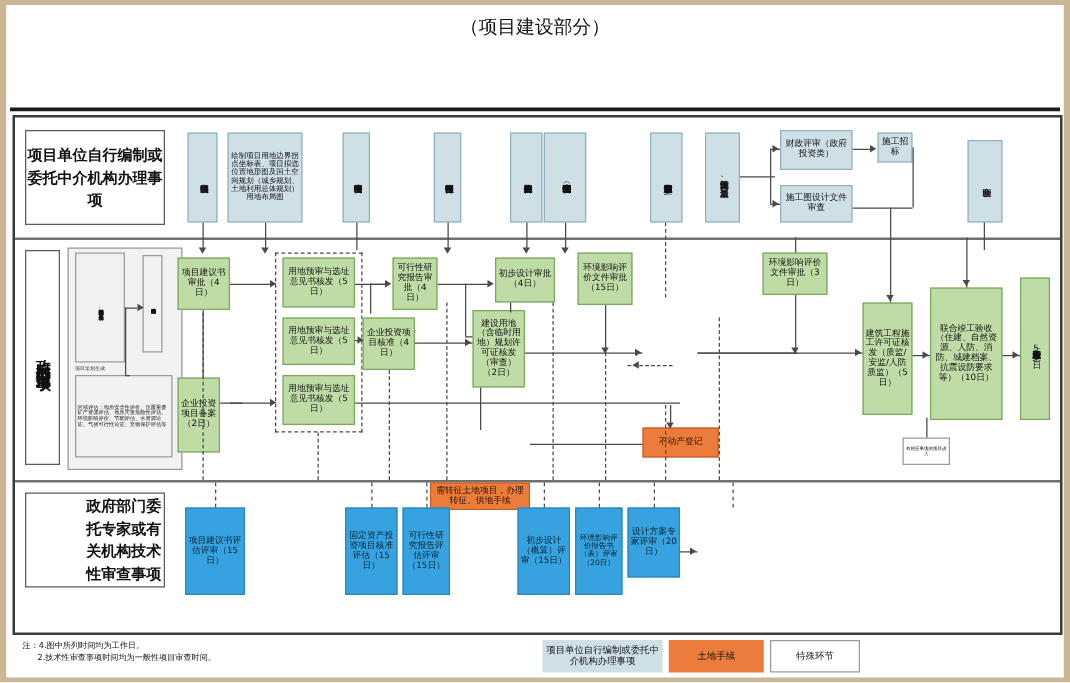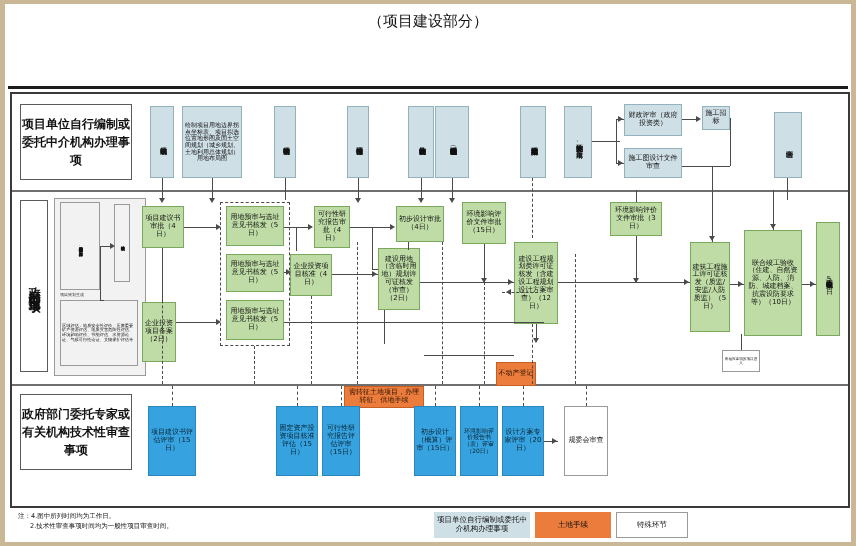--- a/index.html
+++ b/index.html
@@ -77,21 +77,21 @@
 
   <div class="frame">
 
     <div class="band-div" style="top:96px;"></div>
     <div class="band-div" style="top:290px;"></div>
 
     <div class="box plain rowlabel" style="left:8px;top:10px;width:112px;height:76px;">项目单位自行编制或委托中介机构办理事项</div>
 
     <div class="box plain rowlabel-v vert" style="left:8px;top:106px;width:28px;height:172px;">政府部门审批事项</div>
 
-    <div class="box plain rowlabel" style="left:8px;top:300px;width:112px;height:76px;">政府部门委托专家或有关机构技术性审查事项</div>
+    <div class="box plain rowlabel" style="left:8px;top:300px;width:112px;height:76px;padding-left:47px;">政府部门委托专家或有关机构技术性审查事项</div>
 
     <div class="greyline" style="position:absolute;left:42px;top:104px;width:90px;height:176px;"></div>
 
     <div class="box greyline vert tinybox" style="left:48px;top:108px;width:40px;height:88px;font-size:4.2px;">部门提出开展项目建设以及相关评估事项、具体内容和服务要求</div>
 
     <div class="box greyline vert tinybox" style="left:102px;top:110px;width:16px;height:78px;font-size:4.2px;">明确成熟建设条件</div>
 
     <div style="position:absolute;left:48px;top:198px;font-size:4px;color:#333;">项目策划生成</div>
 
     <div class="box greyline tinybox" style="left:48px;top:206px;width:78px;height:66px;font-size:4.2px;text-align:left;justify-content:flex-start;">区域评估：地质安全性评价、压覆重要矿产资源评估、地质灾害危险性评估、环境影响评价、节能评估、水资源论证、气候可行性论证、文物保护评估等</div>
@@ -164,33 +164,32 @@
     <div class="box green" style="left:302px;top:112px;width:36px;height:42px;">可行性研究报告审批（4日）</div>
 
     <div class="box green" style="left:278px;top:160px;width:42px;height:42px;">企业投资项目核准（4日）</div>
 
     <div class="box green" style="left:384px;top:112px;width:48px;height:36px;">初步设计审批（4日）</div>
 
     <div class="box green" style="left:366px;top:154px;width:42px;height:62px;">建设用地（含临时用地）规划许可证核发（审查）（2日）</div>
 
     <div class="box green" style="left:450px;top:108px;width:44px;height:42px;">环境影响评价文件审批（15日）</div>
 
-    <div class="box green" style="left:502px;top:148px;width:44px;height:82px;">建设工程规划类许可证核发（含建设工程规划设计方案审查）（12日）</div>
 
     <div class="box green" style="left:598px;top:108px;width:52px;height:34px;">环境影响评价文件审批（3日）</div>
 
     <div class="box green" style="left:678px;top:148px;width:40px;height:90px;">建筑工程施工许可证核发（质监/安监/人防质监）（5日）</div>
 
     <div class="box green" style="left:732px;top:136px;width:58px;height:106px;">联合竣工验收（住建、自然资源、人防、消防、城建档案、抗震设防要求等）（10日）</div>
 
     <div class="box green vert" style="left:804px;top:128px;width:24px;height:114px;">建设工程竣工验收备案（5日）</div>
 
     <div class="box orange" style="left:332px;top:250px;width:80px;height:22px;margin-top:42px;">需转征土地项目，办理转征、供地手续</div>
 
-    <div class="box orange" style="left:484px;top:248px;width:40px;height:24px;margin-top:20px;">不动产登记</div>
+    <div class="box orange" style="left:502px;top:248px;width:61px;height:24px;">不动产登记</div>
 
     <div class="box white tinybox" style="left:710px;top:256px;width:38px;height:22px;font-size:3.6px;">有相应事项的项目进入</div>
     <div class="ln lnv" style="left:729px;top:240px;height:16px;"></div>
 
     <div class="ln lnh" style="left:172px;top:133px;width:34px;"></div>
     <div class="arr arr-r" style="left:204px;top:130px;"></div>
 
     <div class="ln lnv" style="left:150px;top:154px;height:54px;"></div>
     <div class="ln lnh" style="left:164px;top:228px;width:42px;"></div>
     <div class="arr arr-r" style="left:204px;top:225px;"></div>
@@ -259,23 +258,22 @@
     <div class="box blue" style="left:136px;top:312px;width:48px;height:70px;">项目建议书评估评审（15日）</div>
 
     <div class="box blue" style="left:264px;top:312px;width:42px;height:70px;">固定资产投资项目核准评估（15日）</div>
 
     <div class="box blue" style="left:310px;top:312px;width:38px;height:70px;">可行性研究报告评估评审（15日）</div>
 
     <div class="box blue" style="left:402px;top:312px;width:42px;height:70px;">初步设计（概算）评审（15日）</div>
 
     <div class="box blue" style="left:448px;top:312px;width:38px;height:70px;font-size:6px;">环境影响评价报告书（表）评审（20日）</div>
 
-    <div class="box blue" style="left:490px;top:312px;width:42px;height:70px;">设计方案专家评审（20日）</div>
-
-    <div class="box white" style="left:552px;top:312px;width:44px;height:70px;">规委会审查</div>
+    <div class="box blue" style="left:490px;top:312px;width:42px;height:56px;">设计方案专家评审（20日）</div>
+
 
     <div class="ln lnh" style="left:532px;top:347px;width:14px;"></div>
     <div class="arr arr-r" style="left:540px;top:344px;"></div>
 
     <div class="vdash" style="left:160px;top:292px;height:20px;"></div>
     <div class="vdash" style="left:285px;top:292px;height:20px;"></div>
     <div class="vdash" style="left:329px;top:292px;height:20px;"></div>
     <div class="vdash" style="left:423px;top:292px;height:20px;"></div>
     <div class="vdash" style="left:467px;top:292px;height:20px;"></div>
     <div class="vdash" style="left:511px;top:292px;height:20px;"></div>

